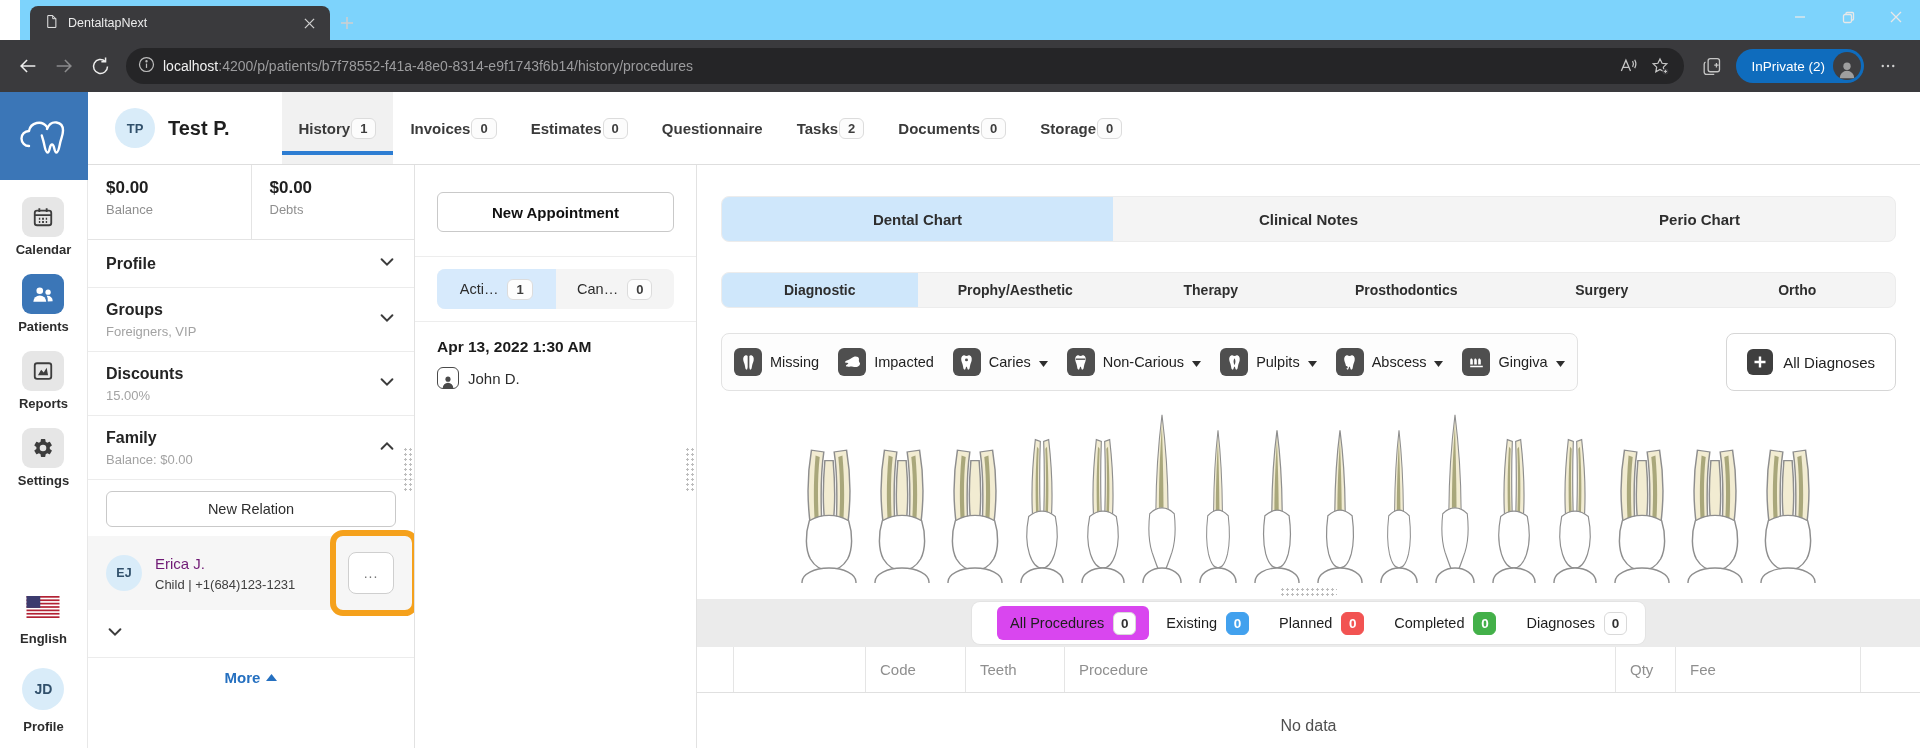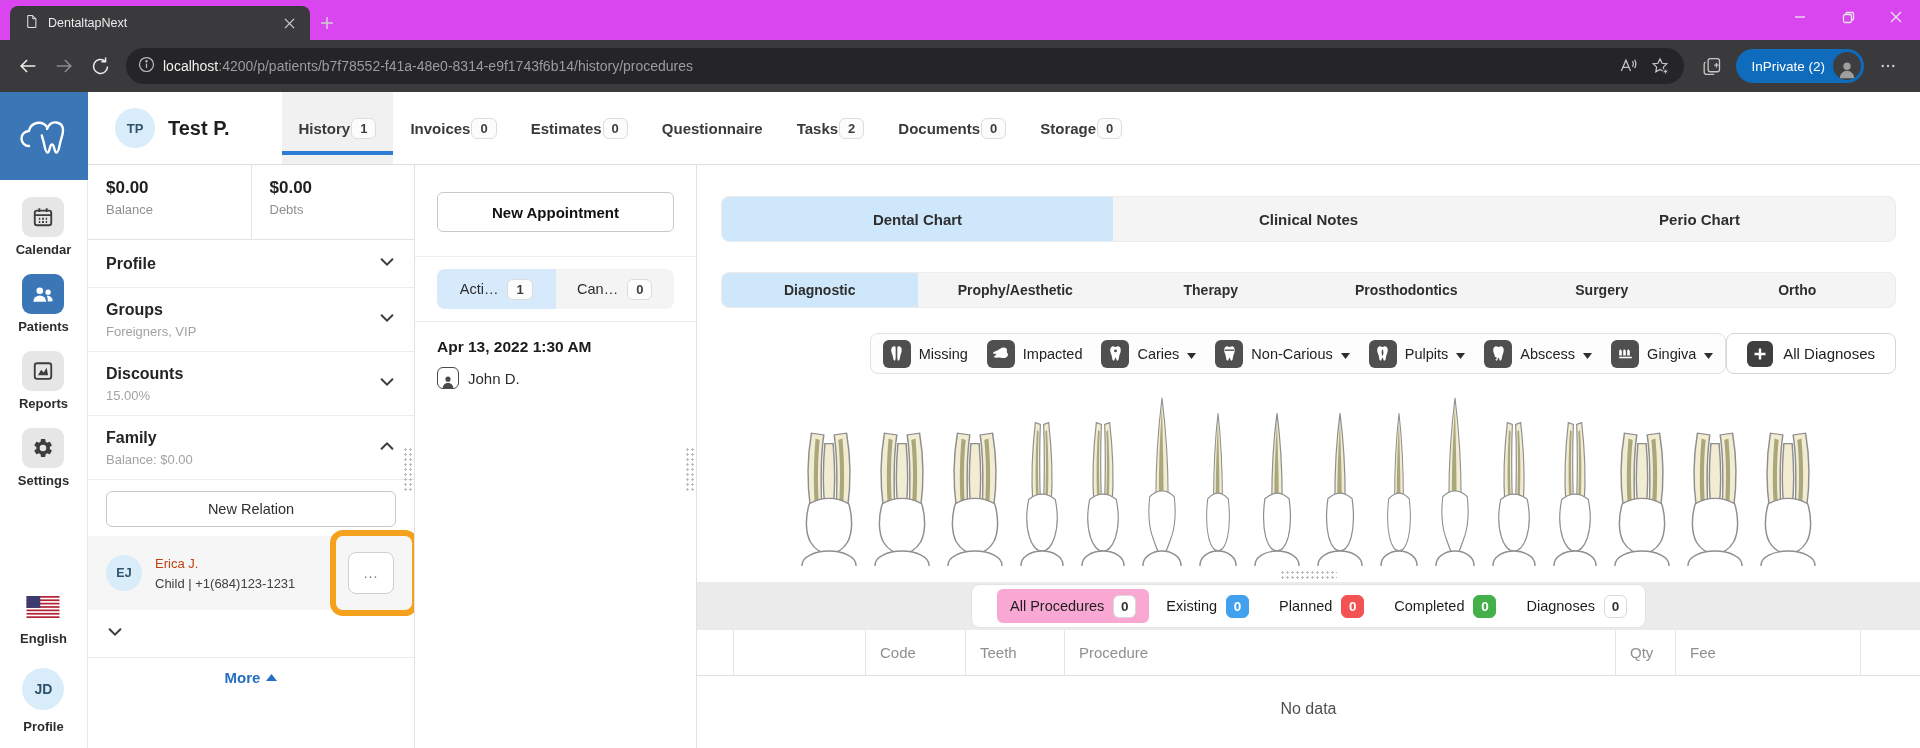--- a/index.html
+++ b/index.html
@@ -1,21 +1,21 @@
 <!DOCTYPE html>
 <html><head>
 <meta charset="utf-8">
 <style>
   * { margin:0; padding:0; box-sizing:border-box; }
   html,body { width:1920px; height:748px; overflow:hidden; background:#fff;
     font-family:"Liberation Sans", sans-serif; }
   #screen { width:1920px; height:748px; position:relative; overflow:hidden; }
 
   
-  .tabstrip { height:40px; background:#d946ef; display:flex; align-items:flex-end; padding-left:10px; }
+  .tabstrip { height:40px; background:#7dd3fc; display:flex; align-items:flex-end; padding-left:10px;margin-left:20px; }
   .btab { height:34px; width:300px; background:#3a3a3d; border-radius:8px 8px 0 0;
     display:flex; align-items:center; padding:0 10px 0 14px; color:#ececec; font-size:12.5px; gap:9px; }
   .btab .ttl { flex:1; white-space:nowrap; overflow:hidden; }
   .tclose { width:22px; height:22px; display:flex; align-items:center; justify-content:center; border-radius:4px; }
   .newtab { width:34px; height:34px; display:flex; align-items:center; justify-content:center; }
   .wincontrols { margin-left:auto; display:flex; align-self:flex-start; height:34px; }
   .wbtn { width:48px; height:34px; display:flex; align-items:center; justify-content:center; }
   .toolbar { height:52px; background:#3a3a3d; display:flex; align-items:center; padding:0 14px 0 10px; }
   .navbtn { width:36px; height:36px; display:flex; align-items:center; justify-content:center; border-radius:6px; }
   .urlbar { flex:1; height:36px; background:#252527; border-radius:18px; margin:0 10px 0 8px;
@@ -66,21 +66,21 @@
   .sectxt { flex:1; }
   .sectitle { font-size:16px; font-weight:700; color:#242424; }
   .secsub { font-size:13px; color:#a3a3a3; margin-top:5px; }
   .newrelwrap { padding:11px 18px 9px; }
   .newrel { width:100%; height:36px; background:#fff; border:1px solid #c9c9c9; border-radius:6px;
     font-size:14.5px; color:#2e2e2e; font-family:inherit; }
   .relrow { background:#f6f6f6; padding:13px 18px; display:flex; align-items:center; position:relative; min-height:74px; }
   .ejav { width:36px; height:36px; border-radius:50%; background:#d9ecf9; color:#31506b; font-weight:700; font-size:12.5px;
     display:flex; align-items:center; justify-content:center; flex:none; }
   .relinfo { margin-left:13px; }
-  .relname { font-size:13px; color:#c2410c; }
+  .relname { font-size:15px; color:#701a75; }
   .reldet { font-size:13px; color:#404040; margin-top:5px; }
   .relmenu { position:absolute; right:20px; top:16px; width:46px; height:42px; background:#fff; border:1px solid #cfcfcf;
     border-radius:8px; color:#777; font-size:14px; display:flex; align-items:center; justify-content:center; letter-spacing:1px; }
   .hilite { position:absolute; right:-4px; top:-6px; width:88px; height:86px; border:6px solid #F5A11C; border-radius:13px; z-index:6; pointer-events:none; }
   .morebar { padding:11px 0; text-align:center; }
   .morelnk { color:#2570c0; font-weight:700; font-size:15px; display:inline-flex; align-items:center; gap:6px; }
 
   .vdots { position:absolute; width:10px; height:46px; right:1px; top:282px; z-index:4;
     background-image:radial-gradient(#bdbdbd 1.3px, transparent 1.4px); background-size:5px 5px; }
 
@@ -101,35 +101,35 @@
 
   
   .cpanel { flex:1; min-width:0; position:relative; overflow:hidden; padding:0 24px; display:flex; flex-direction:column; }
   .seg { height:46px; background:#f4f4f4; border:1px solid #ececec; border-radius:8px; display:flex; overflow:hidden; flex:none; }
   .seg1 { margin-top:31px; }
   .seg2 { margin-top:30px; height:36px; }
   .segitem { flex:1; display:flex; align-items:center; justify-content:center; font-weight:700; color:#2e2e2e; }
   .seg1 .segitem { font-size:15px; }
   .seg2 .segitem { font-size:14px; font-weight:600; }
   .segitem.active { background:#cfe7fb; }
-  .diagrow { margin-top:25px; display:flex; justify-content:flex-end; height:41px; flex:none; }
+  .diagrow { margin-top:25px; display:flex; justify-content:space-between; height:58px; flex:none; }
   .diaggroup { border:1px solid #e2e2e2; border-radius:8px; background:#fdfdfd; display:flex; align-items:center; padding:0 12px; gap:19px; }
   .diagbtn { display:flex; align-items:center; gap:8px; font-size:14.5px; color:#222; }
   .dicon { width:28px; height:28px; background:#4f4f4f; border-radius:6px; display:flex; align-items:center; justify-content:center; flex:none; }
   .alldiag { border:1px solid #d6d6d6; border-radius:8px; background:#fff; display:flex; align-items:center; gap:10px;
     padding:0 20px; font-size:15px; color:#222; }
   .teethrow { margin-top:16px; height:176px; position:relative; overflow:hidden; display:flex; justify-content:center;
     align-items:flex-end; gap:11px; flex:none; }
   .occl { position:absolute; left:0; right:0; bottom:-15px; display:flex; justify-content:center; gap:11px; }
   .hdots { width:57px; height:9px; margin:4px auto 3px; flex:none;
     background-image:radial-gradient(#bdbdbd 1.3px, transparent 1.4px); background-size:5px 5px; }
   .grayband { background:#ebebeb; margin:0 -24px; height:48px; display:flex; align-items:center; flex:none; }
   .filters { background:#fff; border-radius:8px; margin:0 auto; padding:4px 5px; display:flex; gap:4px; box-shadow:0 0 0 1px #e3e3e3; }
   .fpill { display:flex; align-items:center; gap:9px; padding:0 13px; height:34px; border-radius:6px; font-size:14.5px; color:#1e1e1e; }
-  .fpill.active { background:#f9a8d4;margin-left:20px; }
+  .fpill.active { background:#d946ef;margin-left:20px; }
   .fbadge { min-width:23px; height:23px; border-radius:6px; display:flex; align-items:center; justify-content:center;
     font-size:13.5px; font-weight:700; padding:0 5px; }
   .thead { margin:0 -24px; height:46px; border-bottom:1px solid #e0e0e0; display:flex; flex:none; }
   .thcol { border-right:1px solid #e5e5e5; display:flex; align-items:center; padding-left:14px;
     font-size:15px; color:#8f8f8f; flex:none; }
   .nodata { margin-top:24px; text-align:center; font-size:16px; color:#4f4f4f; }
 </style>
 </head>
 <body>
 

